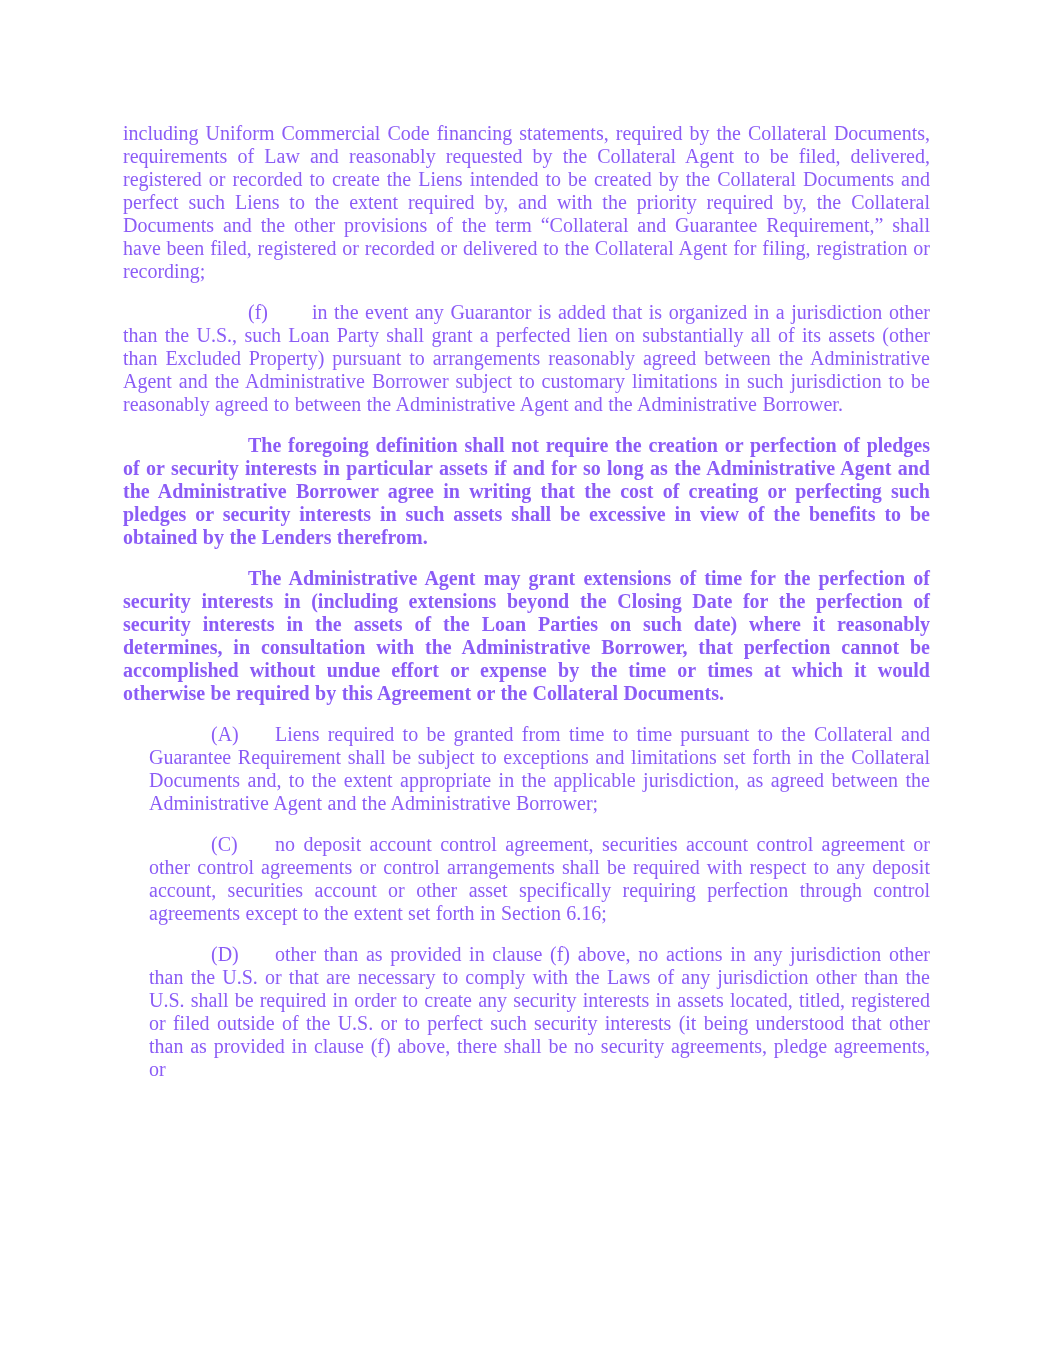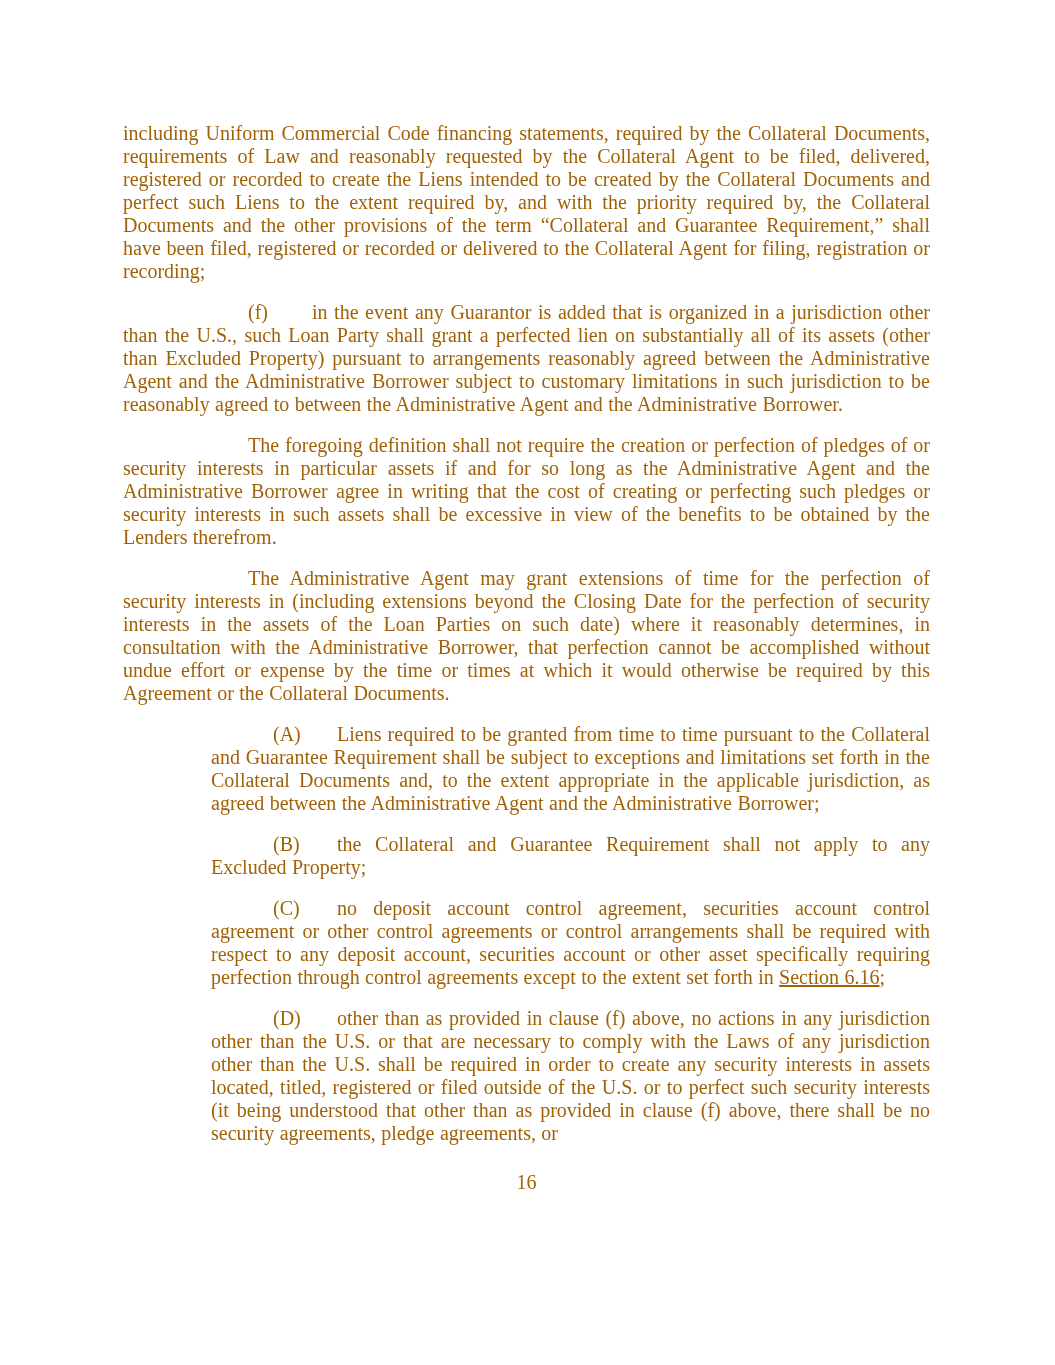--- a/index.html
+++ b/index.html
@@ -7,57 +7,57 @@
     padding: 0;
     background: #ffffff;
   }
   .page {
     position: relative;
     width: 1055px;
     height: 1365px;
     margin: 0 auto;
     background: #ffffff;
     font-family: "Liberation Serif", "DejaVu Serif", serif;
-    color: #a16207;
+    color: #8b5cf6;
     overflow: hidden;
   }
   .content {
     position: absolute;
     left: 123px;
     right: 125px;
     top: 122px;
   }
   .para {
     font-size: 20px;
     line-height: 23px;
     text-align: justify;
     margin: 0 0 18px 0;
     word-spacing: 0.02em;
   }
   .para.flush {
     text-indent: 0;
   }
   .para.indent {
     text-indent: 125px;
+    font-weight: bold;
   }
   .para.clause {
     text-indent: 125px;
   }
   .para.lettered {
-    margin-left: 88px;
+    margin-left: 26px;
     text-indent: 62px;
   }
   .clause-label {
     display: inline-block;
     width: 64px;
     text-indent: 0;
     text-align: left;
   }
   .xref {
-    text-decoration: underline;
   }
   .page-number {
     text-align: center;
     font-size: 20px;
     line-height: 23px;
     margin-top: 26px;
   }
 </style>
 </head>
 <body>
@@ -70,22 +70,20 @@
 
     <p class="para clause"><span class="clause-label">(f)</span><span>in the event any Guarantor is added that is organized in a jurisdiction other than the U.S., such Loan Party shall grant a perfected lien on substantially all of its assets (other than Excluded Property) pursuant to arrangements reasonably agreed between the Administrative Agent and the Administrative Borrower subject to customary limitations in such jurisdiction to be reasonably agreed to between the Administrative Agent and the Administrative Borrower.</span></p>
 
     <p class="para indent"><span>The foregoing definition shall not require the creation or perfection of pledges of or security interests in particular assets if and for so long as the Administrative Agent and the Administrative Borrower agree in writing that the cost of creating or perfecting such pledges or security interests in such assets shall be excessive in view of the benefits to be obtained by the Lenders therefrom.</span></p>
 
     <p class="para indent"><span>The Administrative Agent may grant extensions of time for the perfection of security interests in (including extensions beyond the Closing Date for the perfection of security interests in the assets of the Loan Parties on such date) where it reasonably determines, in consultation with the Administrative Borrower, that perfection cannot be accomplished without undue effort or expense by the time or times at which it would otherwise be required by this Agreement or the Collateral Documents.</span></p>
 
 
     <p class="para lettered"><span class="clause-label">(A)</span><span>Liens required to be granted from time to time pursuant to the Collateral and Guarantee Requirement shall be subject to exceptions and limitations set forth in the Collateral Documents and, to the extent appropriate in the applicable jurisdiction, as agreed between the Administrative Agent and the Administrative Borrower;</span></p>
 
-    <p class="para lettered"><span class="clause-label">(B)</span><span>the Collateral and Guarantee Requirement shall not apply to any Excluded Property;</span></p>
 
     <p class="para lettered"><span class="clause-label">(C)</span><span>no deposit account control agreement, securities account control agreement or other control agreements or control arrangements shall be required with respect to any deposit account, securities account or other asset specifically requiring perfection through control agreements except to the extent set forth in </span><span class="xref">Section 6.16</span><span>;</span></p>
 
     <p class="para lettered"><span class="clause-label">(D)</span><span>other than as provided in clause (f) above, no actions in any jurisdiction other than the U.S. or that are necessary to comply with the Laws of any jurisdiction other than the U.S. shall be required in order to create any security interests in assets located, titled, registered or filed outside of the U.S. or to perfect such security interests (it being understood that other than as provided in clause (f) above, there shall be no security agreements, pledge agreements, or</span></p>
 
-    <div class="page-number">16</div>
 
   </div>
 </div>
 
 </body></html>

